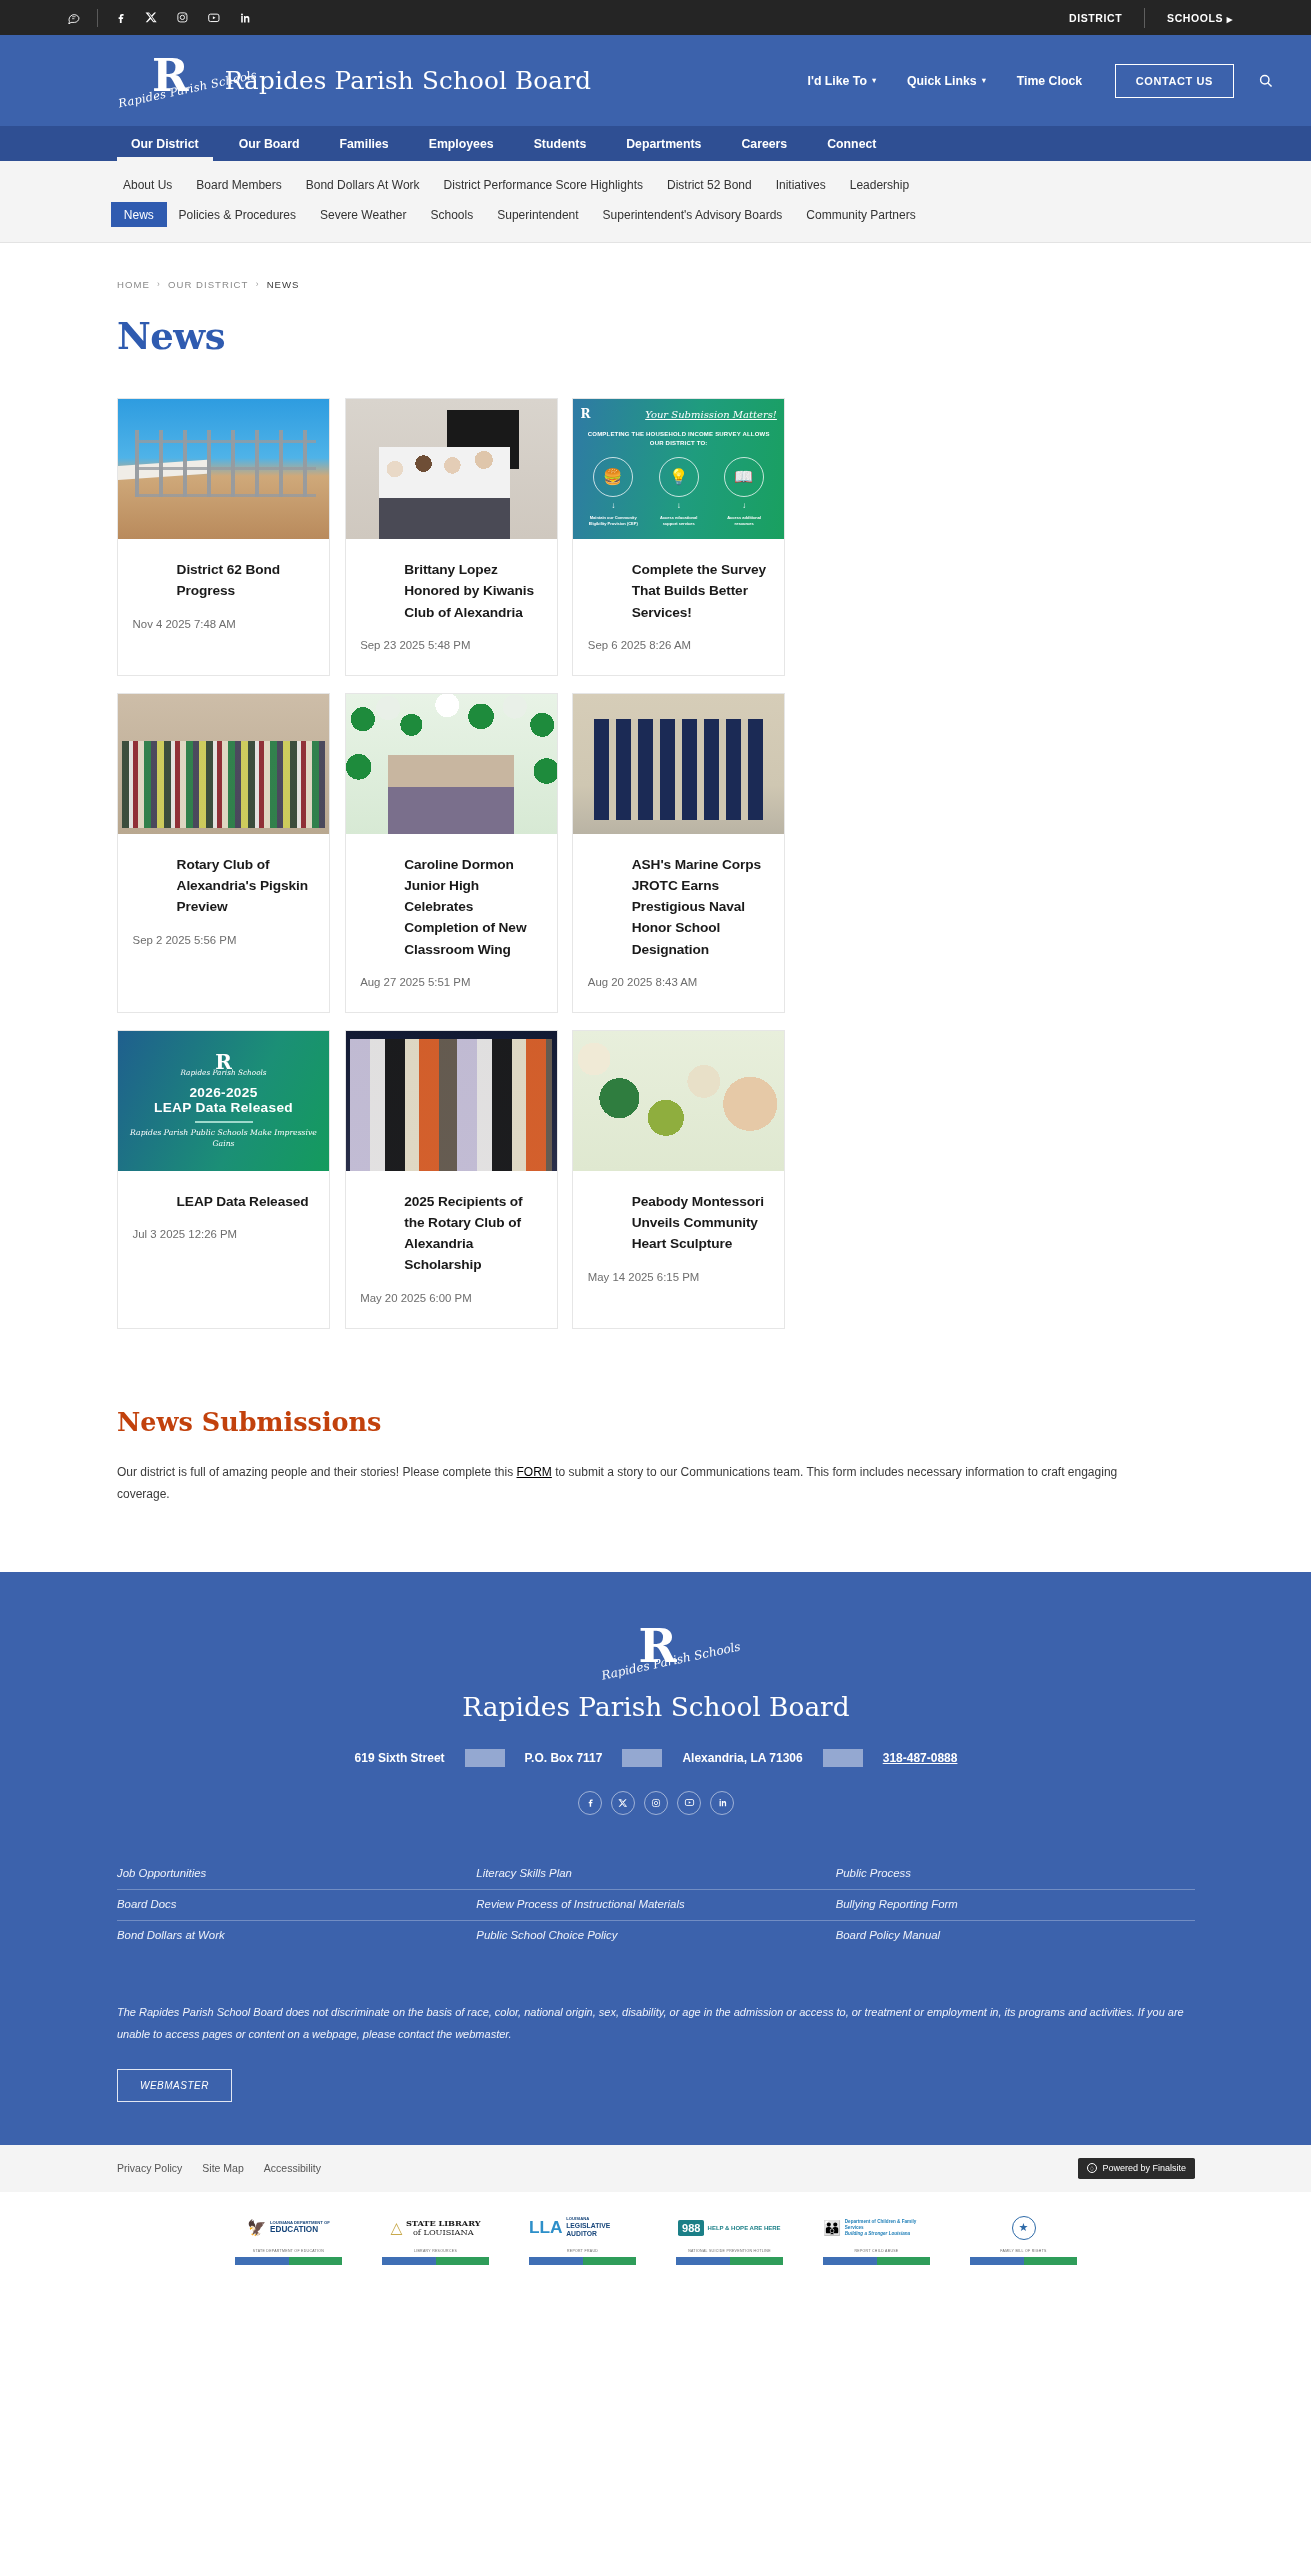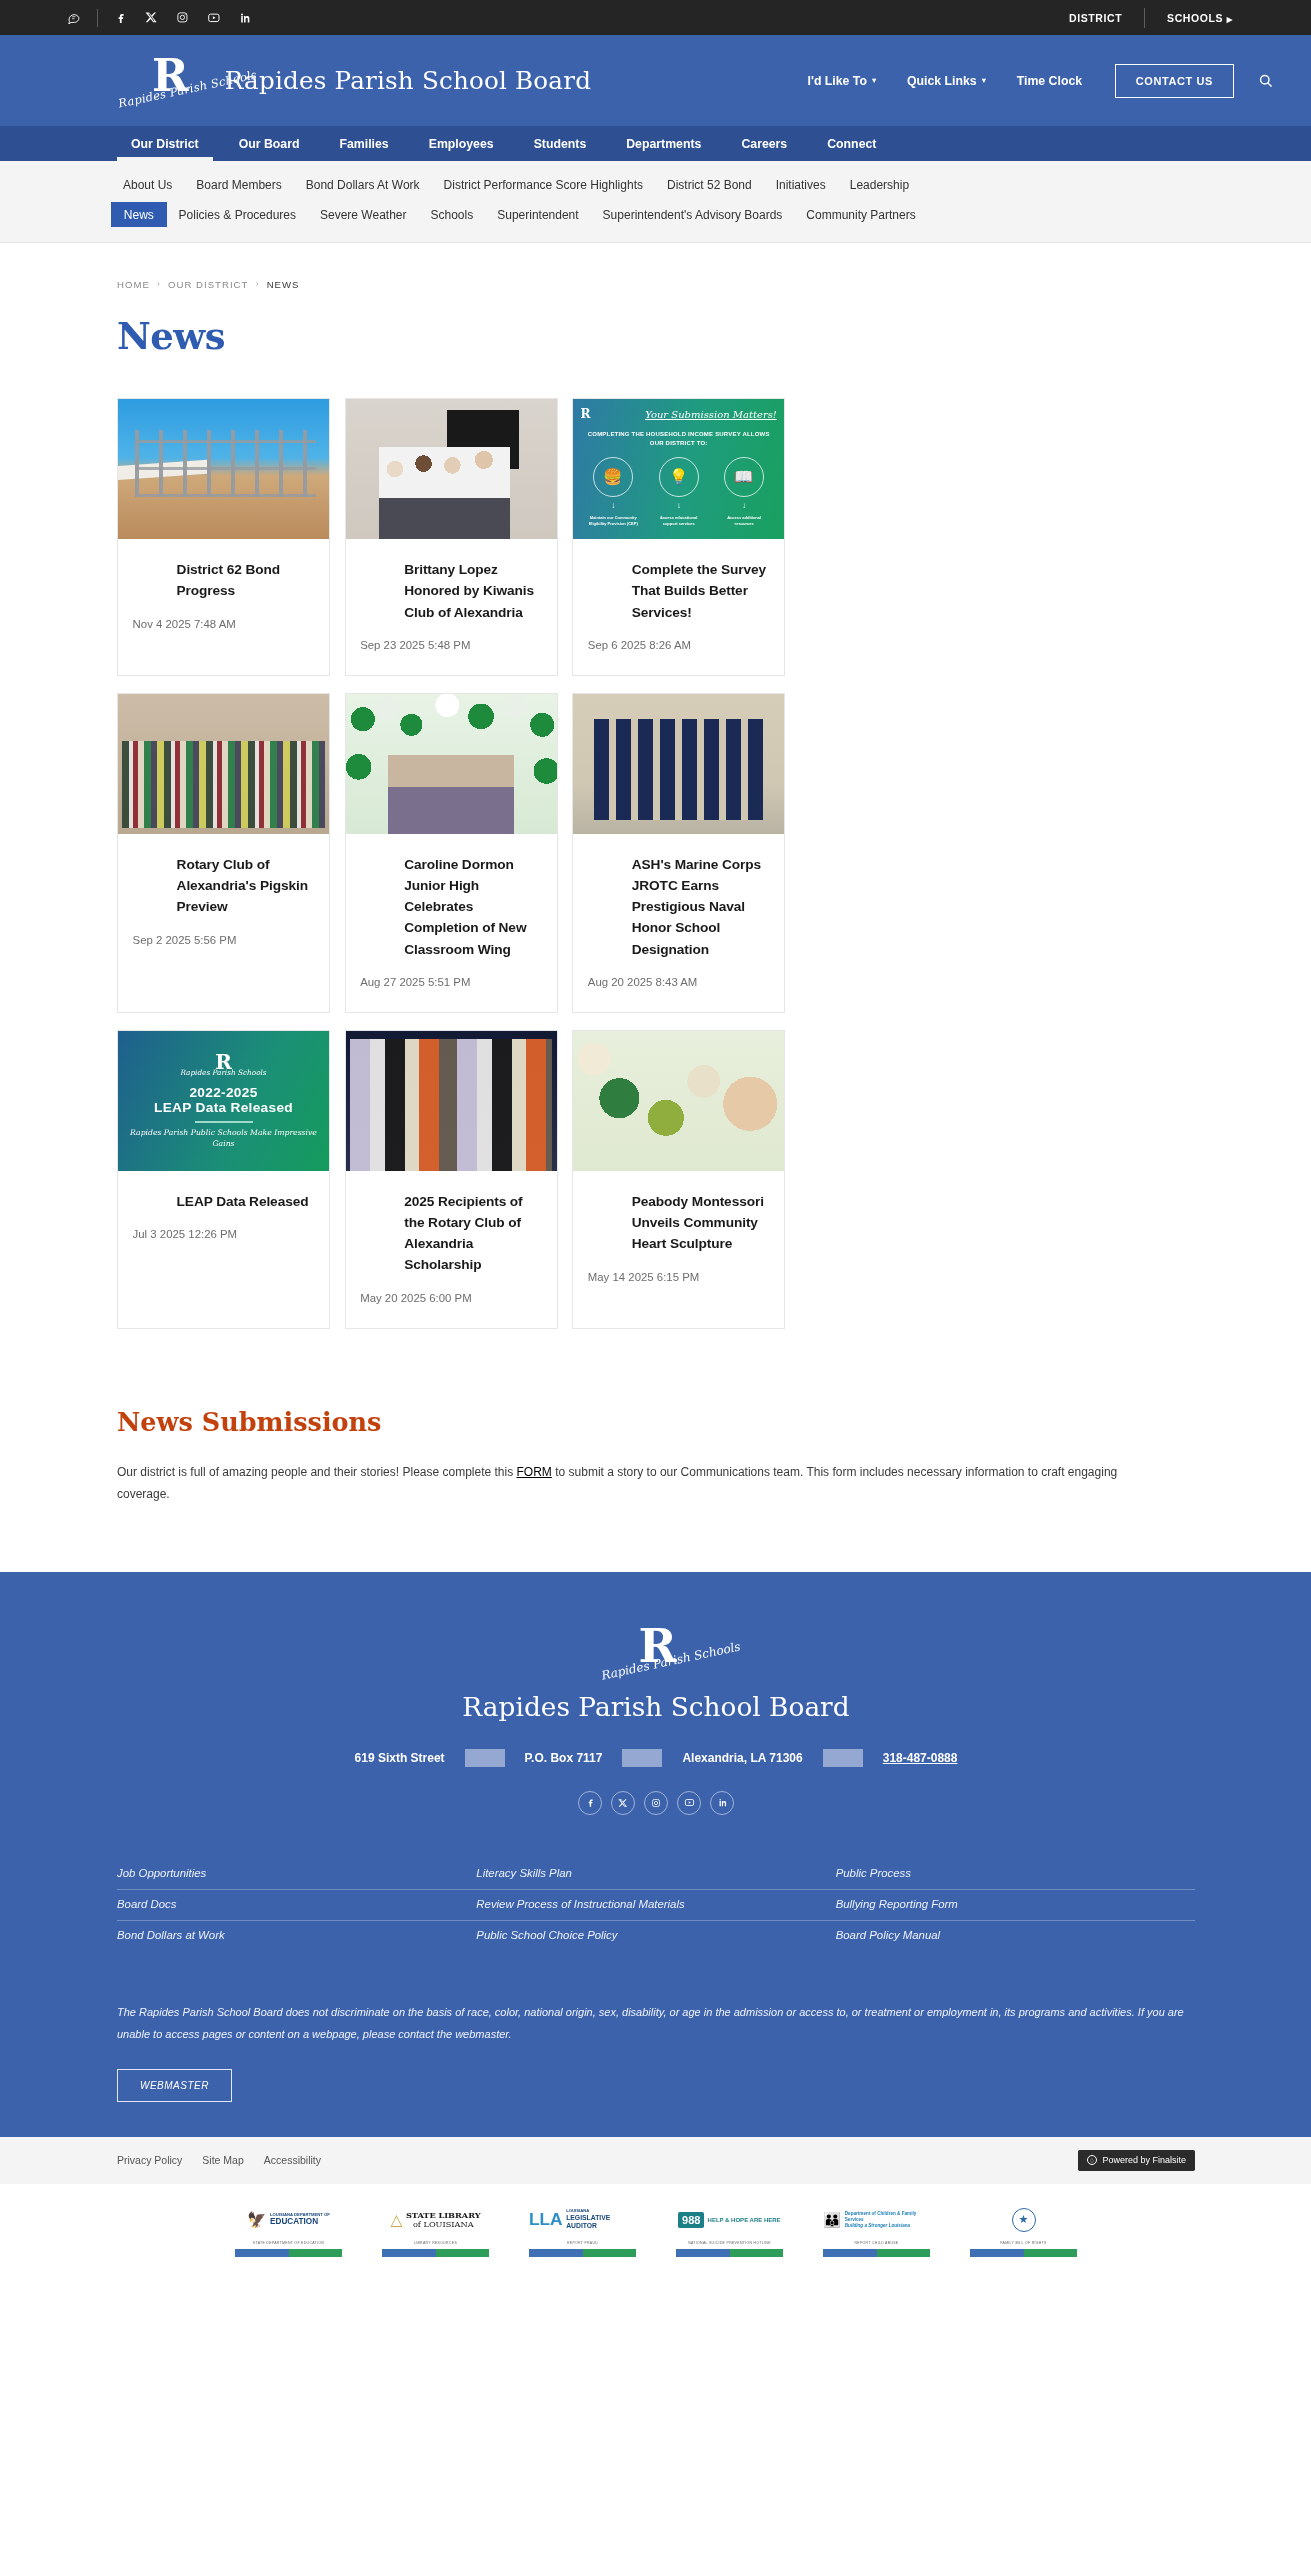--- a/index.html
+++ b/index.html
@@ -400,21 +400,21 @@
     padding: 8.2px 0 10px 0;
     border-bottom: 0.9px solid rgba(255,255,255,.28);
   }
   .f-col .f-link:last-child { border-bottom: none; }
   .f-disclaimer {
     margin: 51px auto 0; width: 1078px;
     font-size: 11px; font-style: italic; line-height: 1.95;
     color: #f0f3fb;
   }
   .f-webmaster {
-    margin: 24px 0 0 0;
+    margin: 24px 0 8px 0;
     display:inline-block;
     border: 0.9px solid rgba(255,255,255,.85);
     padding: 10px 22px;
     font-size: 10px; font-style: italic;
     letter-spacing: 0.5px;
   }
   .f-webwrap { width: 1078px; margin: 0 auto;}
 
   
   .bottombar {
@@ -664,21 +664,21 @@
       <span class="nc-date" style="display:block">Aug 20 2025 8:43 AM</span>
     </span>
   </a>
 
   <a class="news-card" href="#">
     <span class="nc-img">
       <span class="art art-leap"></span>
       <span class="leap-overlay">
         <span class="leap-logo">R</span>
         <span class="leap-script">Rapides Parish Schools</span>
-        <span class="leap-y">2022-2025</span>
+        <span class="leap-y">2026-2025</span>
         <span class="leap-t">LEAP Data Released</span>
         <span class="leap-rule"></span>
         <span class="leap-sub">Rapides Parish Public Schools Make Impressive Gains</span>
       </span>
     </span>
     <span class="nc-body">
       <span class="nc-title" style="display:block">LEAP Data Released</span>
       <span class="nc-date" style="display:block">Jul 3 2025 12:26 PM</span>
     </span>
   </a>

